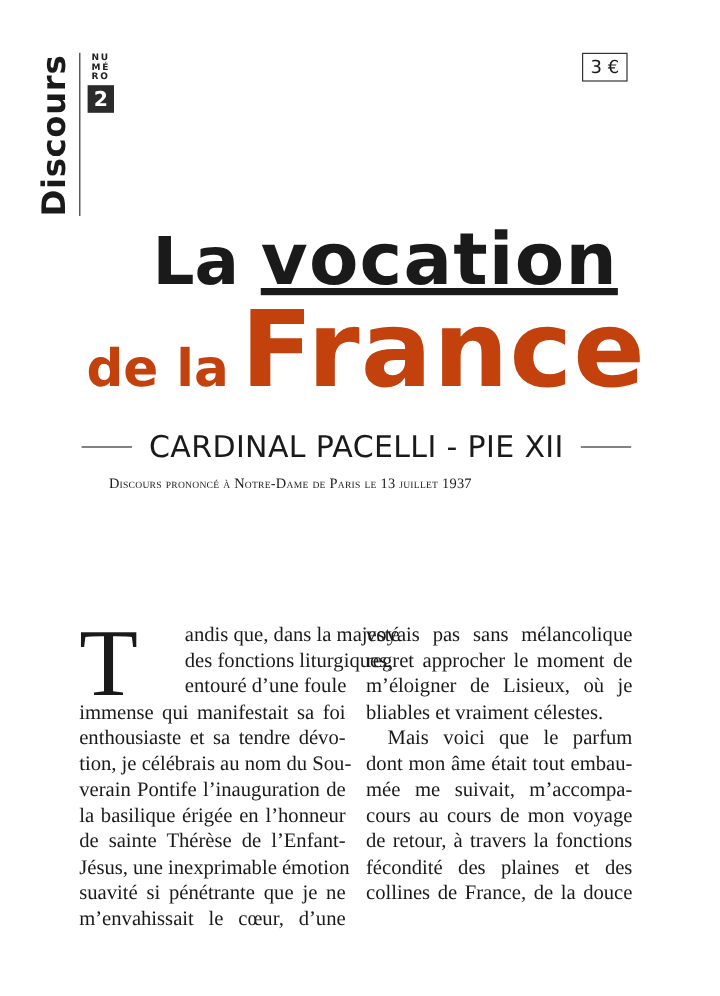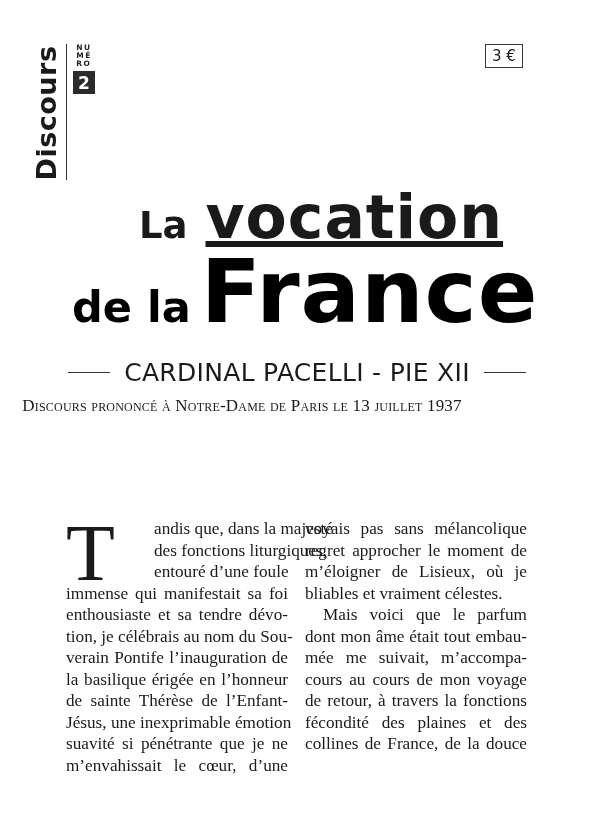--- a/index.html
+++ b/index.html
@@ -34,41 +34,41 @@
       position: absolute; left: 485px; top: 44px; width: 38px; height: 24px; border: 1.5px solid #333;
       box-sizing: border-box; display: flex; align-items: center; justify-content: center;
       font-family: "DejaVu Sans", sans-serif; font-size: 15px; color: #1a1a1a;
     }
 
     
     .title-line1 {
       position: absolute; left: 0; width: 600px; top: 182px; text-align: center;
       font-family: "DejaVu Sans", sans-serif; font-weight: bold; color: #1a1a1a; white-space: nowrap;
     }
-    .title-line1 .small { font-size: 37px; margin-right: 12px; position: relative; left: 18px; }
+    .title-line1 .small { font-size: 55px; margin-right: 12px; position: relative; left: 18px; }
     .title-line1 .big { font-size: 60px; letter-spacing: 1px; position: relative; left: 24px; text-decoration: underline; }
     .title-line2 {
       position: absolute; left: 72px; top: 240px; white-space: nowrap;
-      font-family: "DejaVu Sans", sans-serif; font-weight: bold; color: #000000; text-align: center;
+      font-family: "DejaVu Sans", sans-serif; font-weight: bold; color: #c2410c; text-align: center;
     }
     .title-line2 .small { font-size: 43px; margin-right: 10px; }
     .title-line2 .big { font-size: 88px; letter-spacing: 1px; }
 
     
     .author-row {
       position: absolute; left: 68px; top: 358px; width: 458px; display: flex; align-items: center;
     }
     .author-row .rule { flex: 1; height: 1px; background: #333; }
     .author {
       font-family: "DejaVu Sans", sans-serif; font-size: 25px; letter-spacing: 0.3px; color: #1a1a1a;
       margin: 0 14px; white-space: nowrap;
     }
     .subtitle {
       position: absolute; left: 0; width: 484px; top: 396px; text-align: center;
-      font-family: "Liberation Serif", serif; font-size: 17px; font-variant: small-caps; color: #1a1a1a;
+      font-family: "Liberation Serif", serif; font-size: 12px; font-variant: small-caps; color: #1a1a1a;
       letter-spacing: 0.2px;
     }
 
     
     .col {
       position: absolute; top: 518px; width: 222px;
       font-family: "Liberation Serif", serif; font-size: 17.2px; line-height: 21.5px;
       color: #1a1a1a; text-align: justify; text-align-last: justify;
     }
     .col .line { display: block; white-space: nowrap; text-align: justify; text-align-last: justify; }

